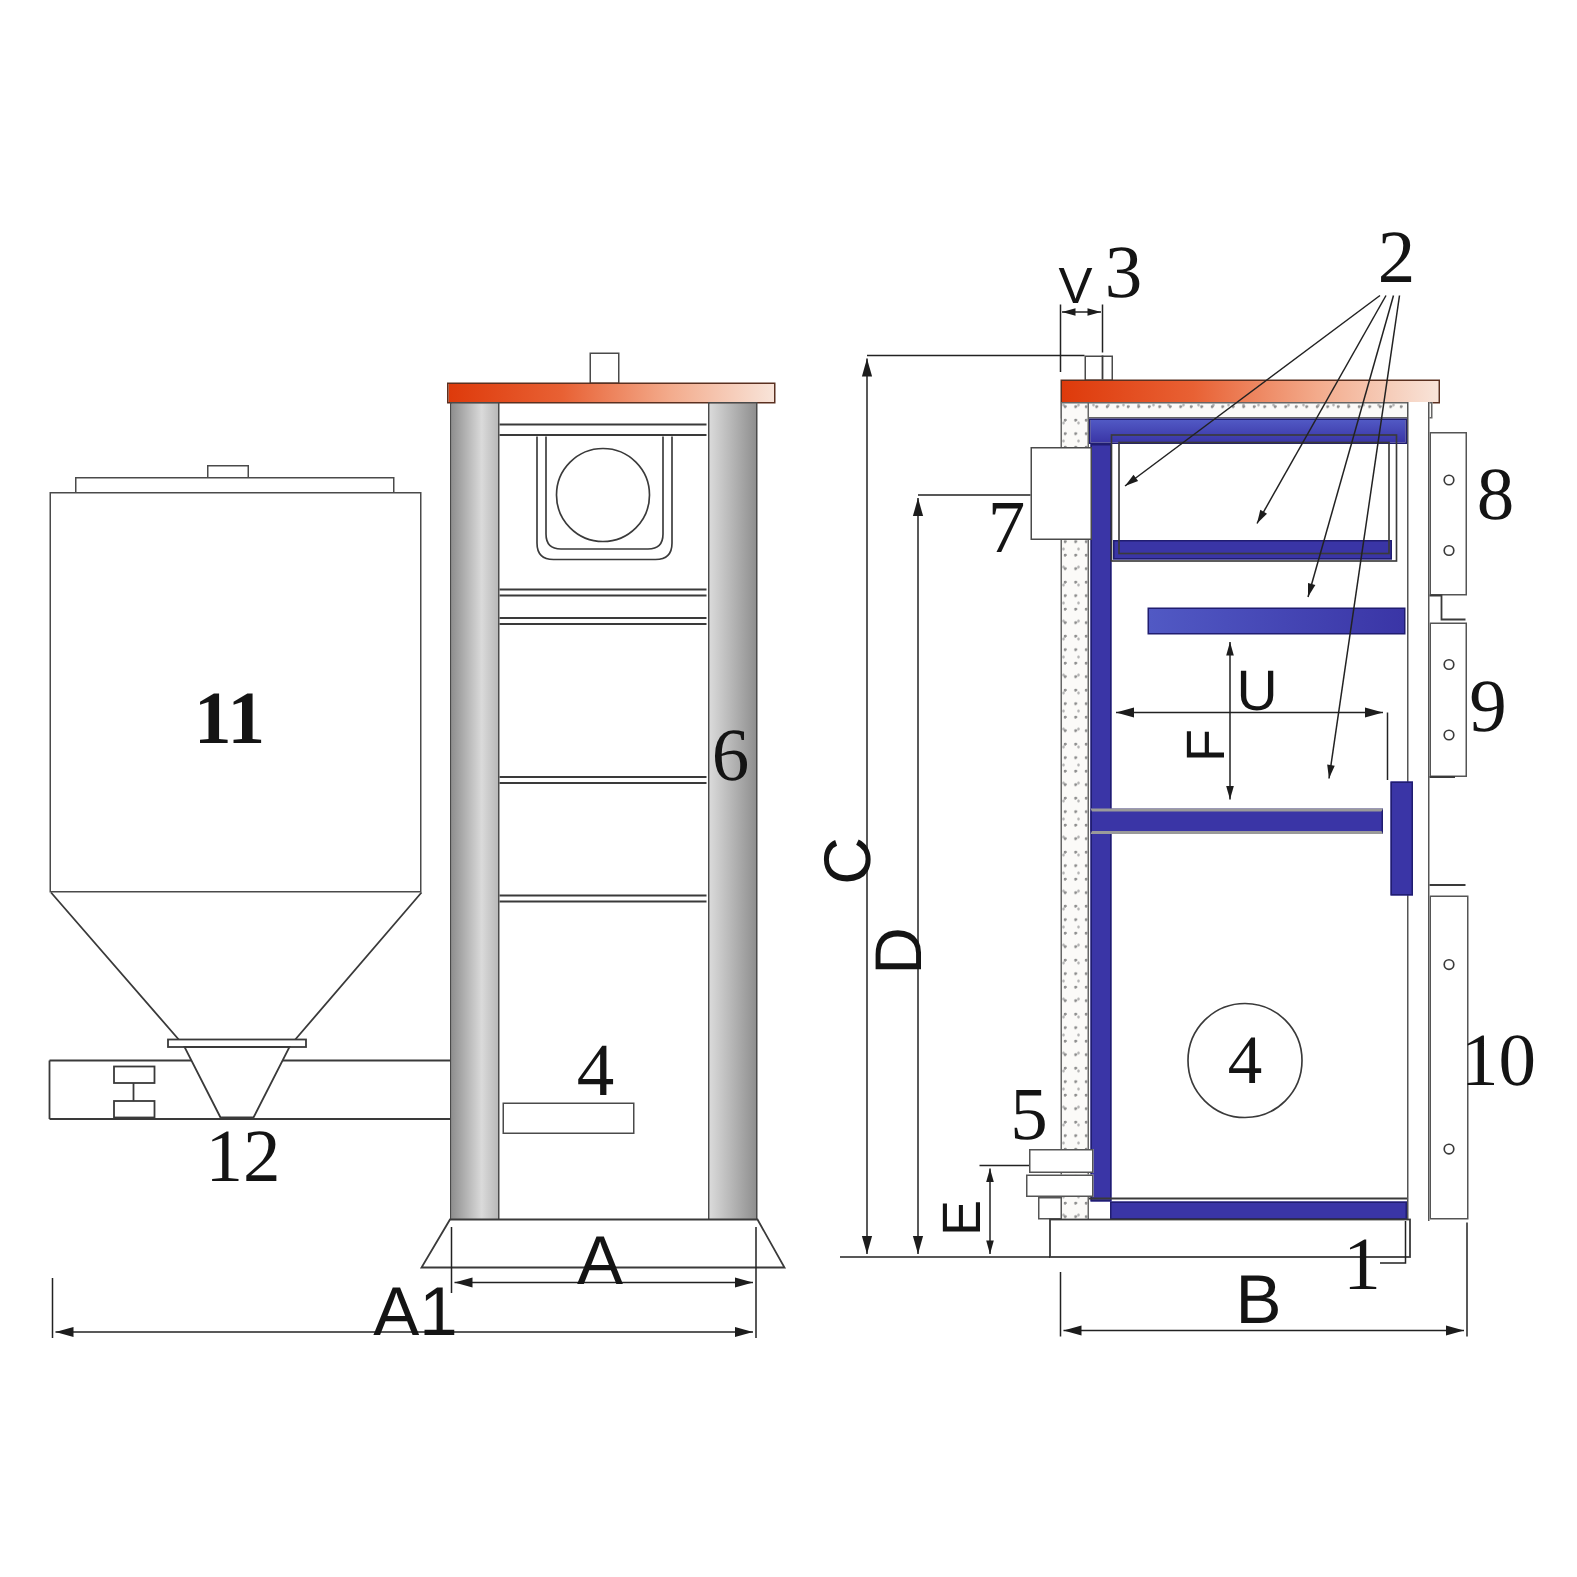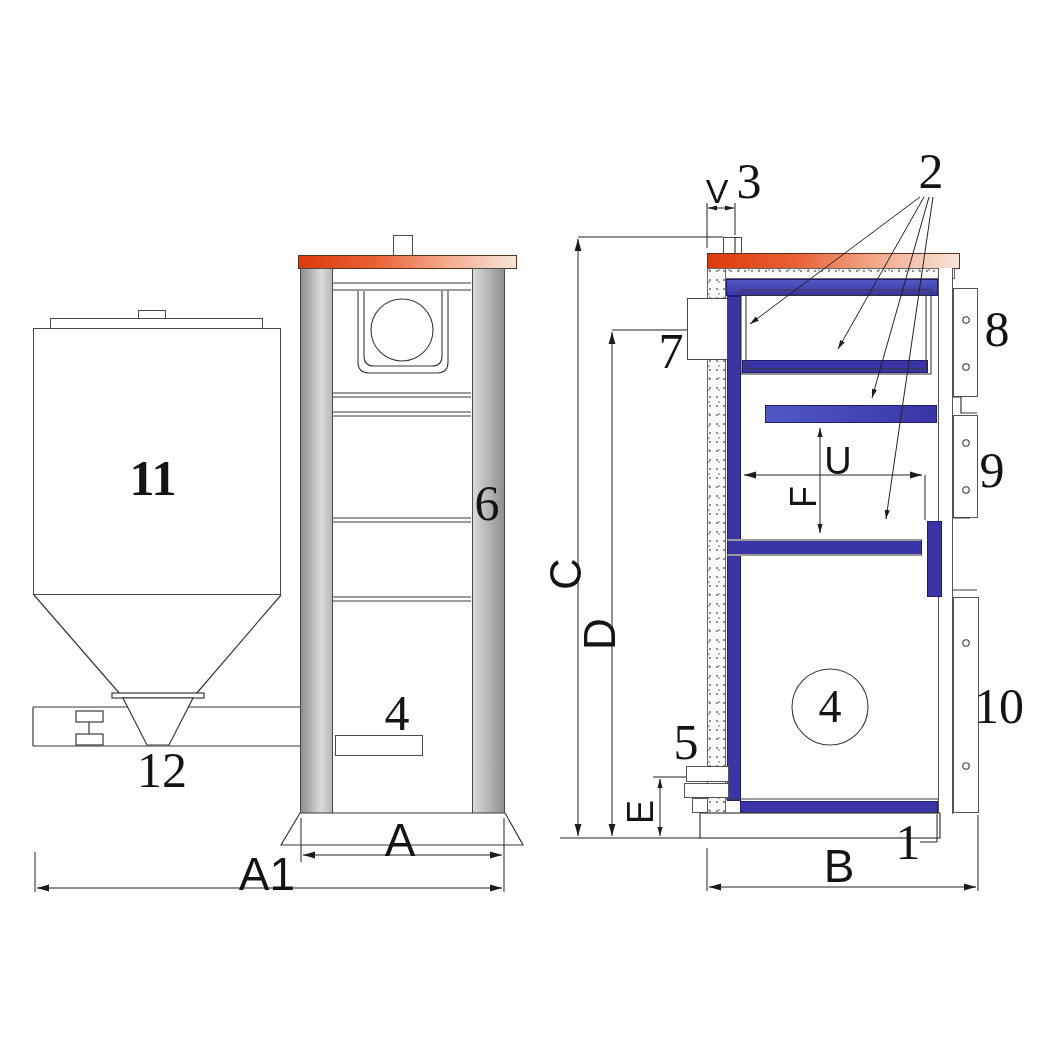--- a/index.html
+++ b/index.html
@@ -145,21 +145,21 @@
   <div class="lbl serif" style="left:749px;top:181px;">3</div>
   <div class="lbl serif" style="left:671px;top:351px;">7</div>
   <div class="lbl serif" style="left:997px;top:329px;">8</div>
   <div class="lbl serif" style="left:992px;top:470px;">9</div>
   <div class="lbl serif" style="left:999px;top:706px;">10</div>
   <div class="lbl serif" style="left:686px;top:742px;">5</div>
   <div class="lbl serif" style="left:908px;top:842px;">1</div>
   <div class="lbl serif46" style="left:830px;top:707px;">4</div>
 
   <div class="lbl sans46" style="left:400px;top:840px;">A</div>
-  <div class="lbl sans46" style="left:267px;top:874px;">A1</div>
+  <div class="lbl sans46" style="left:277px;top:874px;">A1</div>
   <div class="lbl sans46" style="left:839px;top:866px;">B</div>
   <div class="lbl sans44 rot" style="left:566px;top:574px;">C</div>
   <div class="lbl sans44 rot" style="left:600px;top:634px;">D</div>
   <div class="lbl sans36 rot" style="left:641px;top:812px;">E</div>
   <div class="lbl sans36 rot" style="left:804px;top:497px;">F</div>
   <div class="lbl sans38" style="left:838px;top:461px;">U</div>
   <div class="lbl sans34" style="left:717px;top:191px;">V</div>
 
 </div>
 

